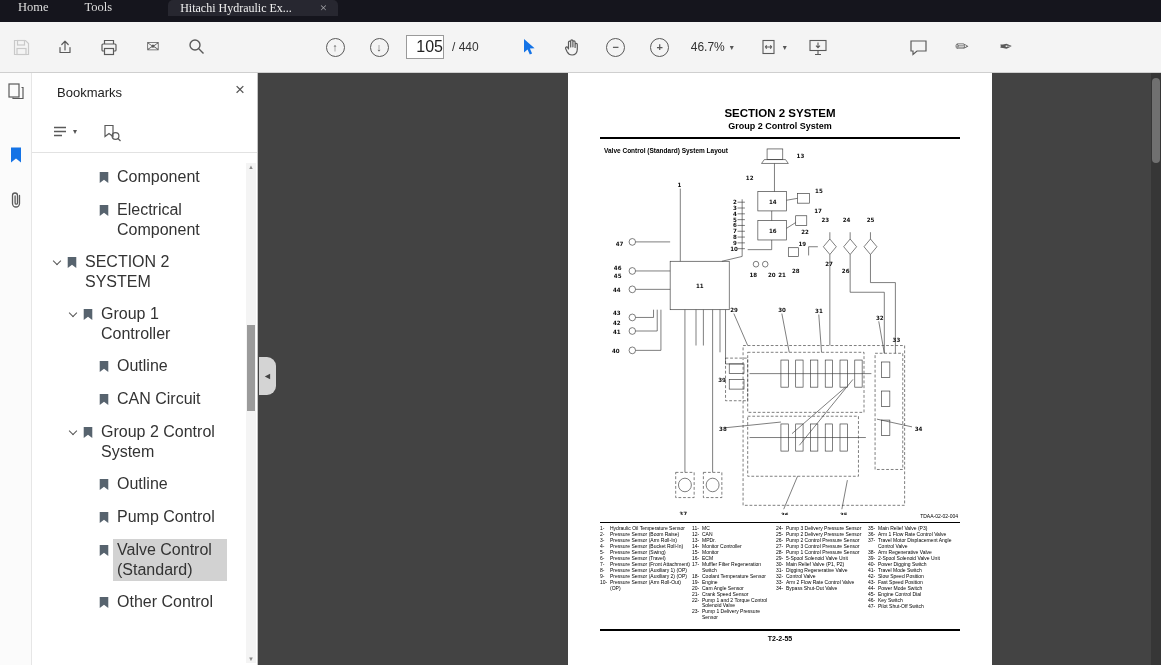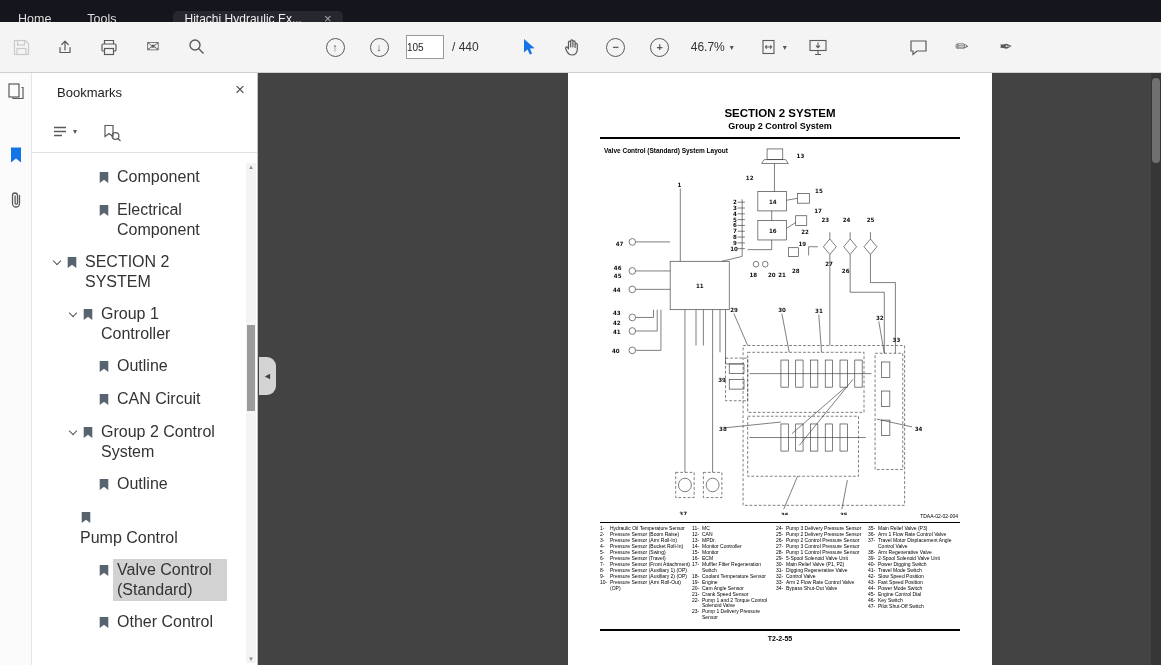--- a/index.html
+++ b/index.html
@@ -1,35 +1,35 @@
 <!DOCTYPE html>
 <html><head>
 <meta charset="utf-8">
 <style>
   * { box-sizing: border-box; margin: 0; padding: 0; }
   body { font-family: "Liberation Sans", sans-serif; }
   .app { position: relative; width: 1161px; height: 665px; overflow: hidden; background: #434343; }
 
   
-  .tabbar { position: absolute; top: 0; left: 0; right: 0; height: 26px; background: #15151d; display: flex; align-items: flex-end; }
+  .tabbar { position: absolute; top: 0; left: 0; right: 0; height: 26px; background: #15151d; display: flex; align-items: flex-start; font-family: Liberation Serif, serif; }
   .tab-plain { color: #dedede; font-size: 12.5px; padding: 0 18px; display: flex; align-items: center; cursor: default; }
   .doc-tab { margin-left: 38px; width: 170px; background: #272730; color: #f0f0f0; font-size: 12px; border-radius: 5px 5px 0 0; display: flex; align-items: center; padding: 0 8px 0 12px; }
   .doc-tab .lbl { flex: 1; overflow: hidden; white-space: nowrap; }
   .tab-close { color: #a9a9ad; font-size: 13px; padding: 0 3px; }
 
   
   .toolbar { position: absolute; top: 22px; left: 0; right: 0; height: 51px; background: #f4f4f4; border-bottom: 1px solid #cfcfcf; }
   .tb-left, .tb-center, .tb-right { position: absolute; top: 0; height: 100%; display: flex; align-items: center; }
   .tb-left { left: 6px; }
   .tb-center { left: 320px; }
   .tb-right { left: 903px; }
   .tb-btn { width: 30px; height: 36px; display: flex; align-items: center; justify-content: center; border-radius: 3px; color: #5a5a5a; }
   .glyph { font-size: 16px; color: #5a5a5a; line-height: 1; }
   .circle-ic { width: 19px; height: 19px; border: 1.4px solid #5a5a5a; border-radius: 50%; display: flex; align-items: center; justify-content: center; font-size: 11px; font-weight: bold; color: #5a5a5a; }
-  .page-input { width: 38px; height: 24px; margin-left: 12px; border: 1px solid #9a9a9a; background: #fff; text-align: left; font-size: 10px; color: #222; font-family: "Liberation Sans", sans-serif; }
+  .page-input { width: 38px; height: 24px; margin-left: 12px; border: 1px solid #9a9a9a; background: #fff; text-align: right; font-size: 16px; color: #222; font-family: "Liberation Sans", sans-serif; }
   .page-total { margin-left: 8px; font-size: 12px; color: #333; white-space: nowrap; }
   .zoom-ctl { margin-left: 16px; display: flex; align-items: center; gap: 5px; color: #333; font-size: 12px; }
   .caret { font-size: 8px; color: #555; }
   .ml14 { margin-left: 14px; } .ml16 { margin-left: 16px; } .ml26 { margin-left: 26px; } .ml34 { margin-left: 34px; }
   .fit-group { display: flex; align-items: center; gap: 4px; }
 
   
   .main { position: absolute; top: 73px; left: 0; right: 0; bottom: 0; }
   .rail { position: absolute; left: 0; top: 0; bottom: 0; width: 32px; background: #fbfbfb; border-right: 1px solid #e6e6e6; }
   .rail-ic { position: absolute; left: 6px; width: 20px; height: 20px; display: flex; align-items: center; justify-content: center; }
@@ -287,21 +287,21 @@
               </svg></span>
             <span class="bm-label">Group 2 Control System</span>
           </div>
           <div class="bm-row" style="padding-left: 48px;">
             <span class="chev-slot"></span>
             <span class="bm-flag"><svg width="12" height="13" viewBox="0 0 14 15">
                 <path d="M2 1 h10 v13 l-5 -3.8 L2 14 Z" fill="#57636e"></path>
               </svg></span>
             <span class="bm-label">Outline</span>
           </div>
-          <div class="bm-row" style="padding-left: 48px; flex-direction: column;">
+          <div class="bm-row" style="padding-left: 48px;">
             <span class="chev-slot"></span>
             <span class="bm-flag"><svg width="12" height="13" viewBox="0 0 14 15">
                 <path d="M2 1 h10 v13 l-5 -3.8 L2 14 Z" fill="#57636e"></path>
               </svg></span>
             <span class="bm-label">Pump Control</span>
           </div>
           <div class="bm-row" style="padding-left: 48px; justify-content: center;">
             <span class="chev-slot"></span>
             <span class="bm-flag"><svg width="12" height="13" viewBox="0 0 14 15">
                 <path d="M2 1 h10 v13 l-5 -3.8 L2 14 Z" fill="#57636e"></path>

